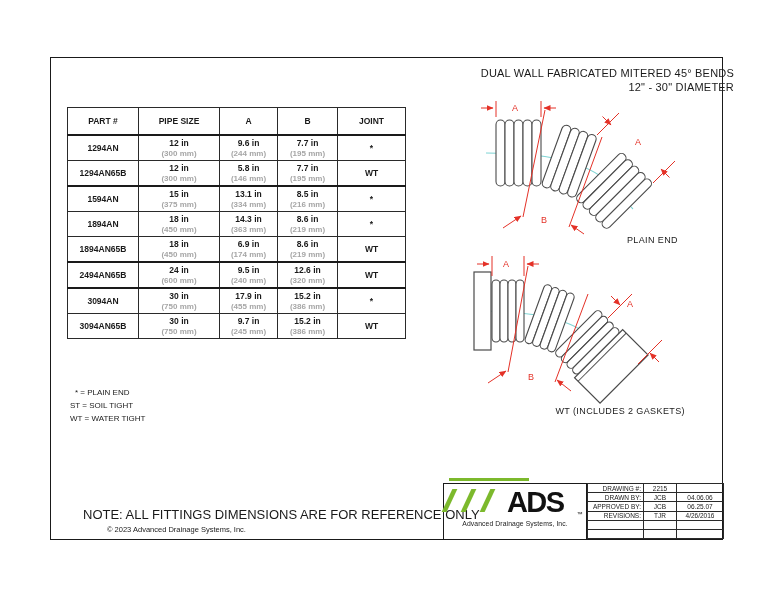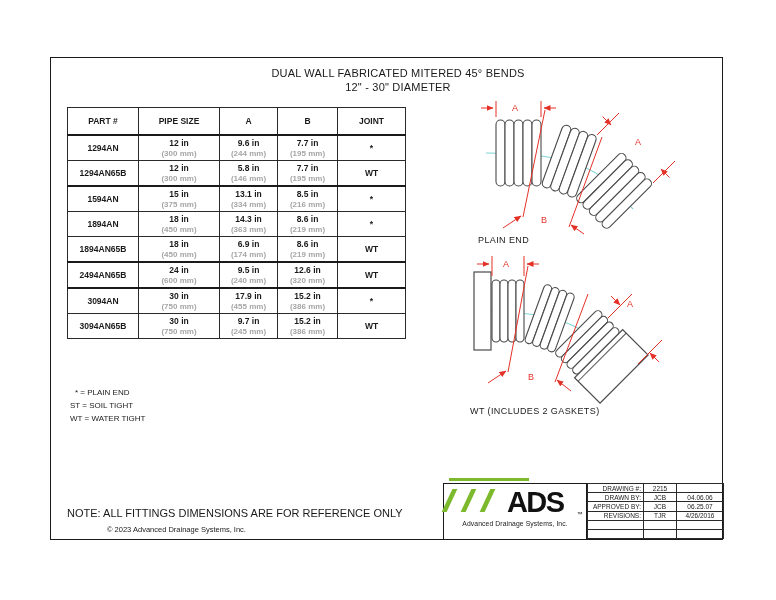--- a/index.html
+++ b/index.html
@@ -6,44 +6,44 @@
   body{
     width:776px;height:600px;position:relative;background:#ffffff;
     font-family:"Liberation Sans","DejaVu Sans",sans-serif;color:#1a1a1a;
     overflow:hidden;
   }
   .abs{position:absolute;}
   
   #sheet-border{left:50px;top:57px;width:671px;height:481px;border:1.5px solid #1a1a1a;}
 
   
-  #title{left:62px;top:66px;width:672px;text-align:center;line-height:14px;font-size:11px;letter-spacing:.2px;}
+  #title{left:62px;top:66px;width:672px;text-align:right;line-height:14px;font-size:11px;letter-spacing:.2px;}
 
   
   #fit-table{left:67px;top:107px;border-collapse:collapse;table-layout:fixed;}
   #fit-table col.c1{width:71px}#fit-table col.c2{width:81px}
   #fit-table col.c3{width:58px}#fit-table col.c4{width:60px}#fit-table col.c5{width:68px}
   #fit-table{border:1.5px solid #1a1a1a;}
   #fit-table th,#fit-table td{border:1px solid #2a2a2a;text-align:center;padding:0;font-weight:bold;}
   #fit-table thead th{height:26px;font-size:8.5px;border-bottom:2px solid #1a1a1a;}
   #fit-table tbody td{height:24px;font-size:8.5px;}
   #fit-table tr.group-end td{border-bottom:2px solid #1a1a1a;}
   #fit-table .v{line-height:11px;color:#1a1a1a;}
   #fit-table .mm{line-height:10px;color:#a6a6a6;font-size:8px;}
 
   
   #legend{left:70px;top:386px;font-size:8px;line-height:13px;}
   #legend .l1{padding-left:5px;}
-  #note{left:67px;top:507px;font-size:11px;}
+  #note{left:83px;top:507px;font-size:13px;}
   #copyright{left:67px;top:525px;font-size:7.5px;margin-left:40px;}
 
   
   #diag1{left:478px;top:95px;width:235px;}
   #diag2{left:470px;top:252px;width:245px;}
-  .caption{font-size:9px;letter-spacing:.4px;text-align:left;color:#1a1a1a;}
+  .caption{font-size:9px;letter-spacing:.4px;text-align:right;color:#1a1a1a;}
   #diag1 .caption{width:200px;margin-top:-4px;}
   #diag2 .caption{width:215px;margin-top:-2px;}
   .rib{fill:#ffffff;stroke:#4a4a4a;stroke-width:1.1;}
   .smooth{fill:#ffffff;stroke:#4a4a4a;stroke-width:1.2;}
   .red{stroke:#e43127;stroke-width:1;fill:none;}
   .redtxt{fill:#e43127;font-size:9px;font-family:"Liberation Sans",sans-serif;}
   .cyan{stroke:#7fd4d4;stroke-width:1.1;fill:none;}
 
   
   #logo-box{left:443px;top:483px;width:144px;height:57px;border:1.2px solid #1a1a1a;box-sizing:border-box;text-align:center;}

